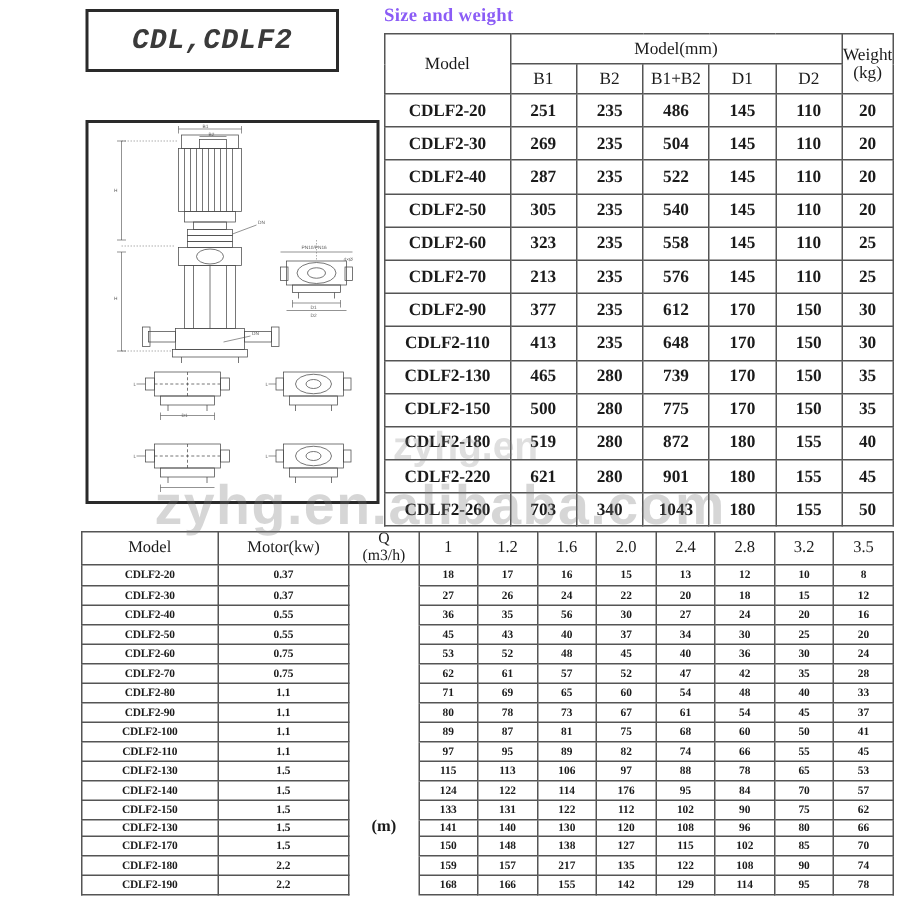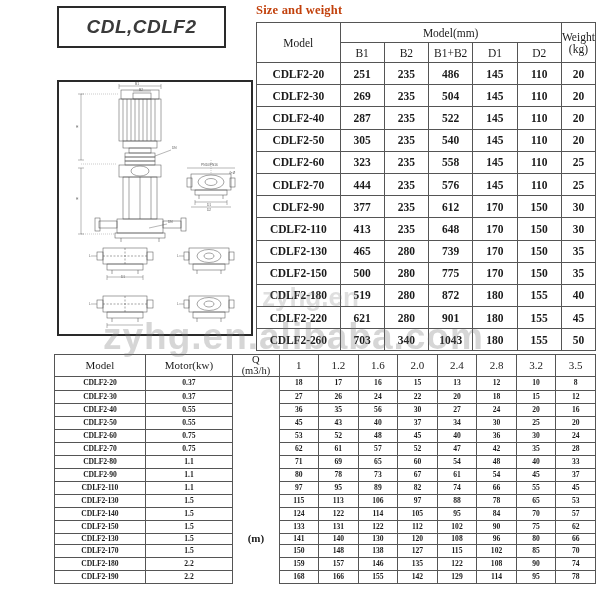--- a/index.html
+++ b/index.html
@@ -30,34 +30,34 @@
     left: 57px;
     top: 6px;
     width: 165px;
     height: 38px;
     border: 2px solid #2a2a2a;
     display: flex;
     align-items: center;
     justify-content: center;
   }
   #title-box .txt {
-    font-family: Liberation Sans, sans-serif;
+    font-family: Liberation Mono, monospace;
     font-weight: bold;
     font-style: italic;
     font-size: 19px;
     letter-spacing: 0.5px;
     color: #3a3a3a;
   }
 
   .section-head {
     position: absolute;
     font-family: "Liberation Serif", serif;
     font-weight: bold;
     font-size: 12.5px;
-    color: #c2410c;
+    color: #8b5cf6;
     letter-spacing: 0.2px;
     text-align: center;
   }
   #install-head { left: 54px; top: 62px; }
   #perf-head    { left: 54px; top: 336px; }
 
   #sketch-box {
     position: absolute;
     left: 57px;
     top: 80px;
@@ -409,21 +409,21 @@
           <td class="model col-model">CDLF2-60</td>
           <td class="col-n">323</td>
           <td class="col-n">235</td>
           <td class="col-n">558</td>
           <td class="col-n">145</td>
           <td class="col-n">110</td>
           <td class="col-w">25</td>
         </tr>
         <tr>
           <td class="model col-model">CDLF2-70</td>
-          <td class="col-n">444</td>
+          <td class="col-n">213</td>
           <td class="col-n">235</td>
           <td class="col-n">576</td>
           <td class="col-n">145</td>
           <td class="col-n">110</td>
           <td class="col-w">25</td>
         </tr>
         <tr>
           <td class="model col-model">CDLF2-90</td>
           <td class="col-n">377</td>
           <td class="col-n">235</td>
@@ -609,20 +609,33 @@
           <td class="pc-v">80</td>
           <td class="pc-v">78</td>
           <td class="pc-v">73</td>
           <td class="pc-v">67</td>
           <td class="pc-v">61</td>
           <td class="pc-v">54</td>
           <td class="pc-v">45</td>
           <td class="pc-v">37</td>
         </tr>
         <tr>
+          <td class="model pc-model">CDLF2-100</td>
+          <td class="pc-motor">1.1</td>
+          <td class="pc-q qcell">&nbsp;</td>
+          <td class="pc-v">89</td>
+          <td class="pc-v">87</td>
+          <td class="pc-v">81</td>
+          <td class="pc-v">75</td>
+          <td class="pc-v">68</td>
+          <td class="pc-v">60</td>
+          <td class="pc-v">50</td>
+          <td class="pc-v">41</td>
+        </tr>
+        <tr>
           <td class="model pc-model">CDLF2-110</td>
           <td class="pc-motor">1.1</td>
           <td class="pc-q qcell">&nbsp;</td>
           <td class="pc-v">97</td>
           <td class="pc-v">95</td>
           <td class="pc-v">89</td>
           <td class="pc-v">82</td>
           <td class="pc-v">74</td>
           <td class="pc-v">66</td>
           <td class="pc-v">55</td>
@@ -641,21 +654,21 @@
           <td class="pc-v">65</td>
           <td class="pc-v">53</td>
         </tr>
         <tr>
           <td class="model pc-model">CDLF2-140</td>
           <td class="pc-motor">1.5</td>
           <td class="pc-q qcell">&nbsp;</td>
           <td class="pc-v">124</td>
           <td class="pc-v">122</td>
           <td class="pc-v">114</td>
-          <td class="pc-v">105</td>
+          <td class="pc-v">176</td>
           <td class="pc-v">95</td>
           <td class="pc-v">84</td>
           <td class="pc-v">70</td>
           <td class="pc-v">57</td>
         </tr>
         <tr>
           <td class="model pc-model">CDLF2-150</td>
           <td class="pc-motor">1.5</td>
           <td class="pc-q qcell">&nbsp;</td>
           <td class="pc-v">133</td>
@@ -692,21 +705,21 @@
           <td class="pc-v">102</td>
           <td class="pc-v">85</td>
           <td class="pc-v">70</td>
         </tr>
         <tr>
           <td class="model pc-model">CDLF2-180</td>
           <td class="pc-motor">2.2</td>
           <td class="pc-q qcell">&nbsp;</td>
           <td class="pc-v">159</td>
           <td class="pc-v">157</td>
-          <td class="pc-v">146</td>
+          <td class="pc-v">217</td>
           <td class="pc-v">135</td>
           <td class="pc-v">122</td>
           <td class="pc-v">108</td>
           <td class="pc-v">90</td>
           <td class="pc-v">74</td>
         </tr>
         <tr>
           <td class="model pc-model">CDLF2-190</td>
           <td class="pc-motor">2.2</td>
           <td class="pc-q qcell">&nbsp;</td>

